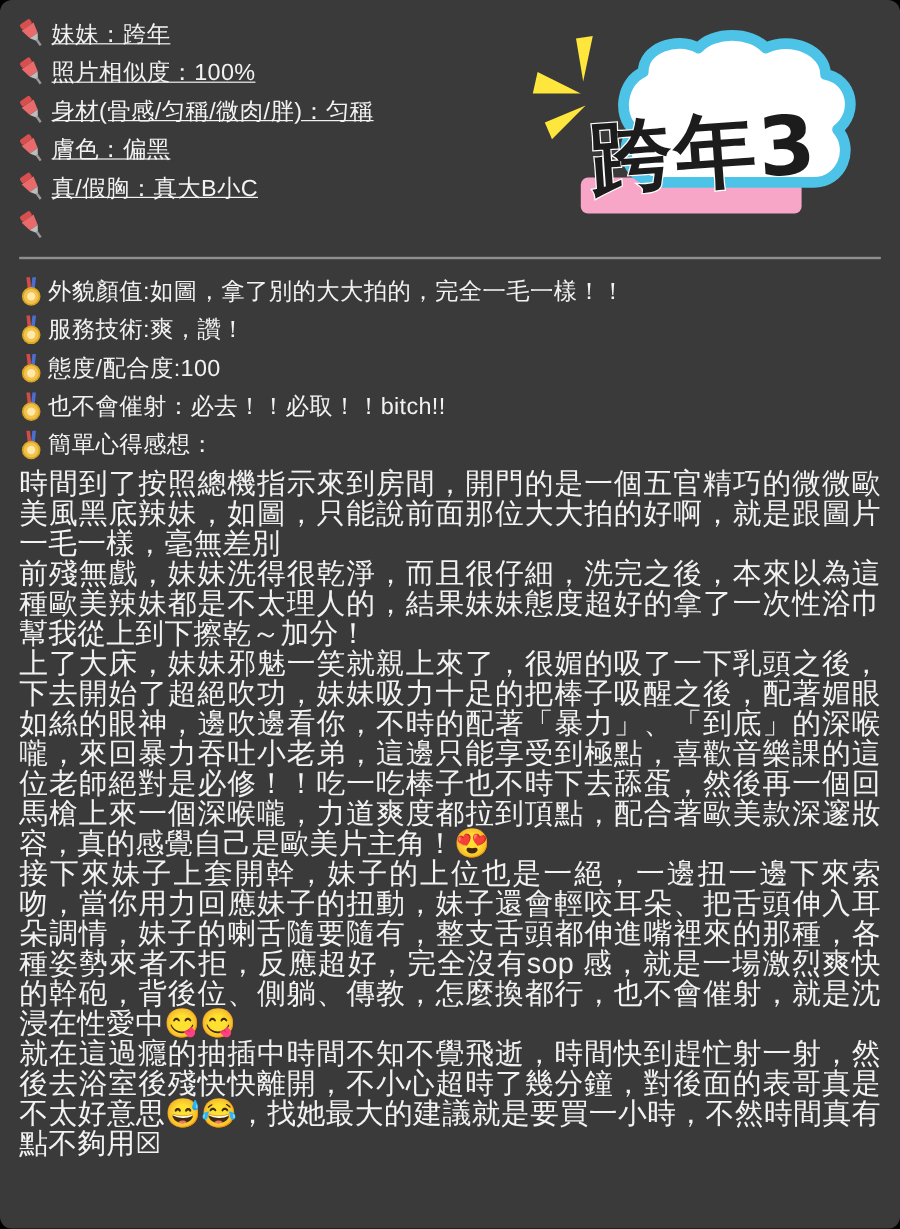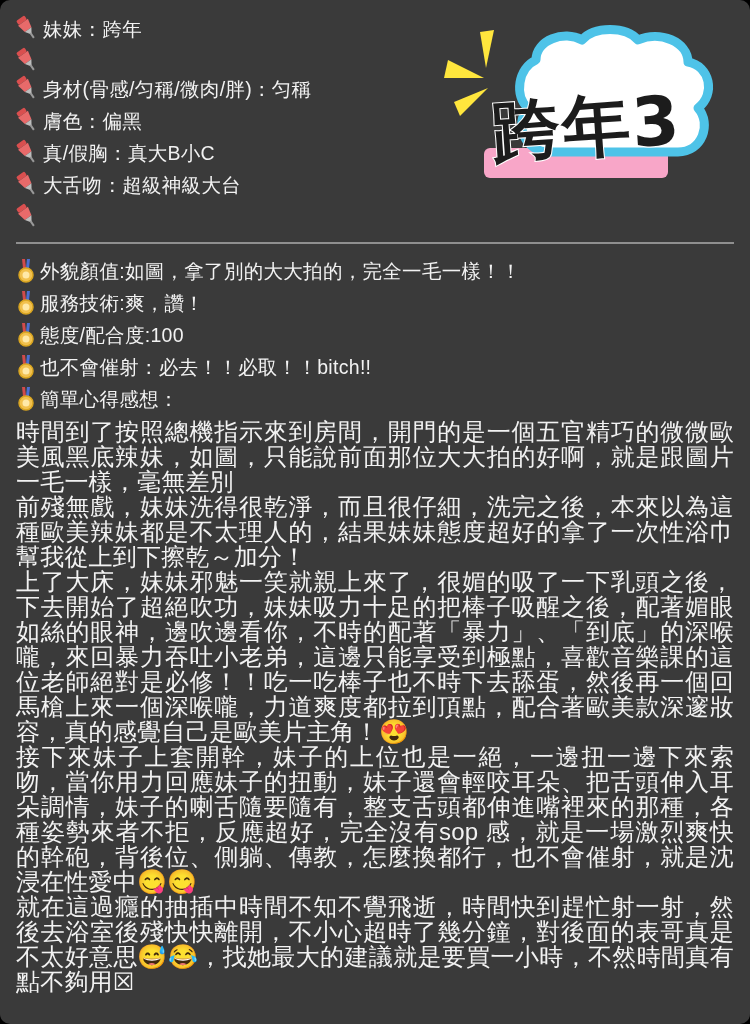--- a/index.html
+++ b/index.html
@@ -24,20 +24,21 @@
     border-radius: 10px;
     overflow: hidden;
   }
 
   
   .spec-list {
     list-style: none;
     margin: 0;
     padding: 0;
     width: 430px;
+    text-decoration: underline;
   }
   .spec-item {
     display: flex;
     align-items: flex-start;
     font-size: 19.5px;
     line-height: 30px;
     margin-bottom: 2px;
     white-space: nowrap;
   }
   .pin-icon {
@@ -164,20 +165,21 @@
       <span class="pin-icon">
         <svg width="22" height="26" viewBox="0 0 22 26">
             <g transform="rotate(-35 11 13)">
               <rect x="6" y="1" width="10" height="5" rx="1.5" fill="#d94f4f"></rect>
               <path d="M5 6 h12 l-2 9 h-8 z" fill="#e86a6a"></path>
               <path d="M7 15 h8 l-4 6 z" fill="#bdbdbd"></path>
               <rect x="10" y="19" width="2" height="6" fill="#999"></rect>
             </g>
           </svg>
       </span>
+      <span class="spec-text">照片相似度：100%</span>
     </li>
     <li class="spec-item">
       <span class="pin-icon">
         <svg width="22" height="26" viewBox="0 0 22 26">
             <g transform="rotate(-35 11 13)">
               <rect x="6" y="1" width="10" height="5" rx="1.5" fill="#d94f4f"></rect>
               <path d="M5 6 h12 l-2 9 h-8 z" fill="#e86a6a"></path>
               <path d="M7 15 h8 l-4 6 z" fill="#bdbdbd"></path>
               <rect x="10" y="19" width="2" height="6" fill="#999"></rect>
             </g>
@@ -203,33 +205,20 @@
         <svg width="22" height="26" viewBox="0 0 22 26">
             <g transform="rotate(-35 11 13)">
               <rect x="6" y="1" width="10" height="5" rx="1.5" fill="#d94f4f"></rect>
               <path d="M5 6 h12 l-2 9 h-8 z" fill="#e86a6a"></path>
               <path d="M7 15 h8 l-4 6 z" fill="#bdbdbd"></path>
               <rect x="10" y="19" width="2" height="6" fill="#999"></rect>
             </g>
           </svg>
       </span>
       <span class="spec-text">真/假胸：真大B小C</span>
-    </li>
-    <li class="spec-item">
-      <span class="pin-icon">
-        <svg width="22" height="26" viewBox="0 0 22 26">
-            <g transform="rotate(-35 11 13)">
-              <rect x="6" y="1" width="10" height="5" rx="1.5" fill="#d94f4f"></rect>
-              <path d="M5 6 h12 l-2 9 h-8 z" fill="#e86a6a"></path>
-              <path d="M7 15 h8 l-4 6 z" fill="#bdbdbd"></path>
-              <rect x="10" y="19" width="2" height="6" fill="#999"></rect>
-            </g>
-          </svg>
-      </span>
-      <span class="spec-text">大舌吻：超級神級大台</span>
     </li>
     <li class="spec-item">
       <span class="pin-icon">
         <svg width="22" height="26" viewBox="0 0 22 26">
             <g transform="rotate(-35 11 13)">
               <rect x="6" y="1" width="10" height="5" rx="1.5" fill="#d94f4f"></rect>
               <path d="M5 6 h12 l-2 9 h-8 z" fill="#e86a6a"></path>
               <path d="M7 15 h8 l-4 6 z" fill="#bdbdbd"></path>
               <rect x="10" y="19" width="2" height="6" fill="#999"></rect>
             </g>

